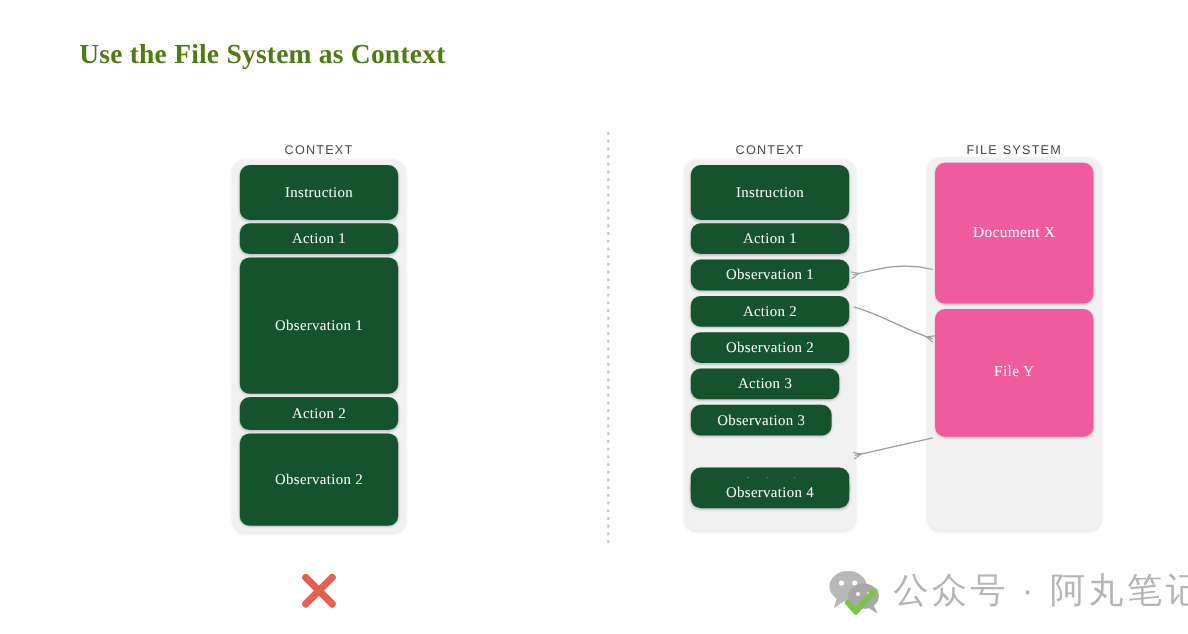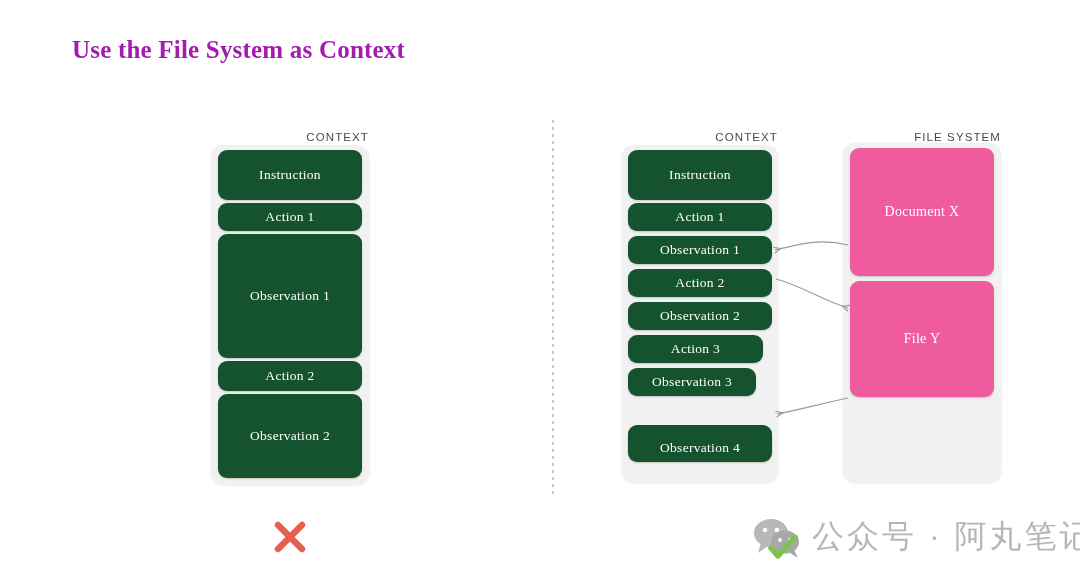--- a/index.html
+++ b/index.html
@@ -17,21 +17,21 @@
 
   
   #slide-title {
     position: absolute;
     left: 72px;
     top: 36px;
     font-family: "Liberation Serif", serif;
     font-weight: bold;
     font-size: 25px;
     letter-spacing: 0.2px;
-    color: #a21caf;
+    color: #4d7c0f;
     white-space: nowrap;
   }
 
   
   #center-divider {
     position: absolute;
     left: 552px;
     top: 120px;
     width: 2px;
     height: 375px;
@@ -40,21 +40,21 @@
     background-repeat: repeat-y;
   }
 
   
   .panel-heading {
     position: absolute;
     font-family: "Liberation Sans", sans-serif;
     font-size: 11.5px;
     letter-spacing: 1.1px;
     color: #4a4a4a;
-    text-align: right;
+    text-align: center;
     white-space: nowrap;
   }
 
   
   .panel-shell {
     position: absolute;
     background: #f1f1f1;
     border-radius: 12px;
     box-shadow: 0 1px 3px rgba(0,0,0,0.10);
   }

